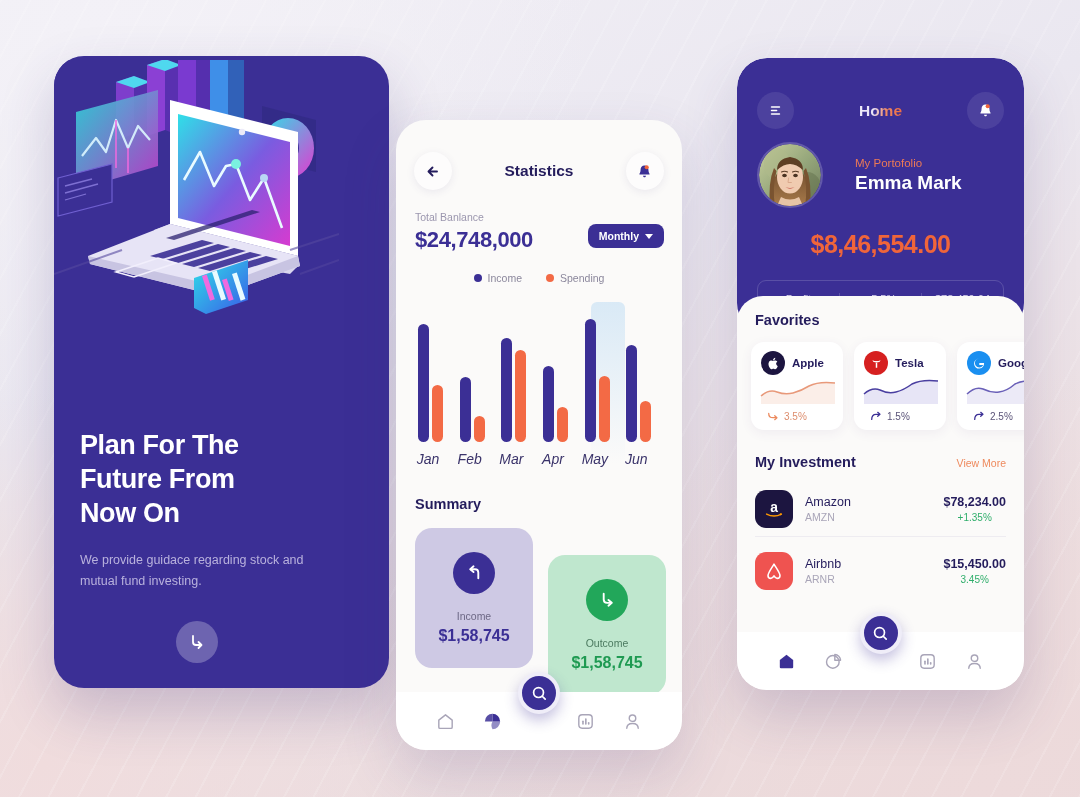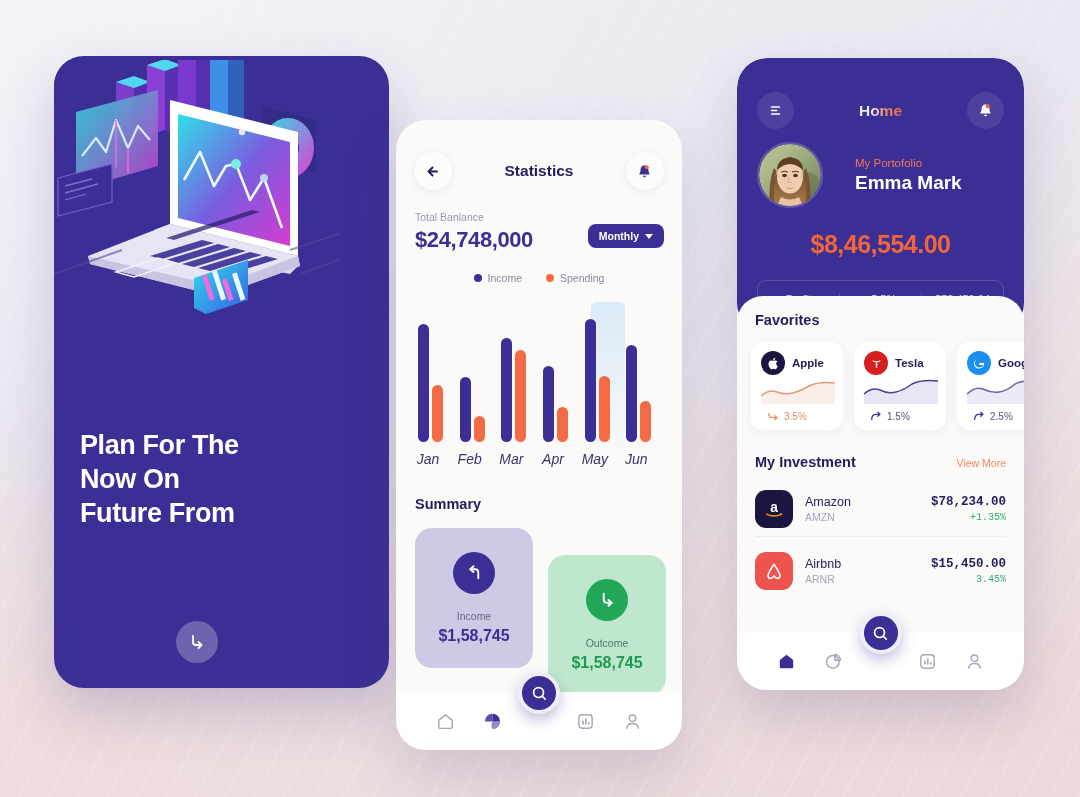--- a/index.html
+++ b/index.html
@@ -276,21 +276,21 @@
     display: flex; align-items: center;
   }
   .inv-logo {
     width: 38px; height: 38px; border-radius: 11px;
     display: flex; align-items: center; justify-content: center;
     flex-shrink: 0;
   }
   .inv-mid { margin-left: 12px; flex: 1; }
   .inv-name { font-size: 12.5px; font-weight: normal; color: #241c5c; }
   .inv-sym { font-size: 10.5px; color: #a9a5b8; margin-top: 2px; }
-  .inv-right { text-align: right; font-family: Liberation Mono, monospace; }
+  .inv-right { text-align: center; }
   .inv-price { font-size: 12.5px; font-weight: bold; color: #241c5c; }
   .inv-chg { font-size: 10px; color: #2fae6b; margin-top: 3px; }
   .inv-div {
     position: absolute; left: 18px; width: 251px; height: 1px;
     background: #eeecf1;
   }
 </style>
 </head>
 <body>
 
@@ -398,23 +398,24 @@
     </g>
 
     <path d="M0 214 L68 190" stroke="#55489f" stroke-width="2" opacity=".6"></path>
     <path d="M236 190 L285 174" stroke="#55489f" stroke-width="2" opacity=".6"></path>
     <path d="M246 214 L285 200" stroke="#55489f" stroke-width="2" opacity=".5"></path>
   </svg>
 
   <div class="p1-text">
     <div class="p1-title">
       <div>Plan For The</div>
+      <div>Future From</div>
       <div>Now On</div>
-      <div>Future From</div>
-    </div>
+    </div>
+    <div class="p1-sub">We provide guidace regarding stock and mutual fund investing.</div>
   </div>
 
   <div class="p1-cta">
     <svg width="20" height="20" viewBox="0 0 20 20">
       <path d="M6 4 L6 10 Q6 13 9 13 L14 13" fill="none" stroke="#fff" stroke-width="1.8" stroke-linecap="round"></path>
       <path d="M11.5 10 L14.5 13 L11.5 16" fill="none" stroke="#fff" stroke-width="1.8" stroke-linecap="round" stroke-linejoin="round"></path>
     </svg>
   </div>
 </div>
 

